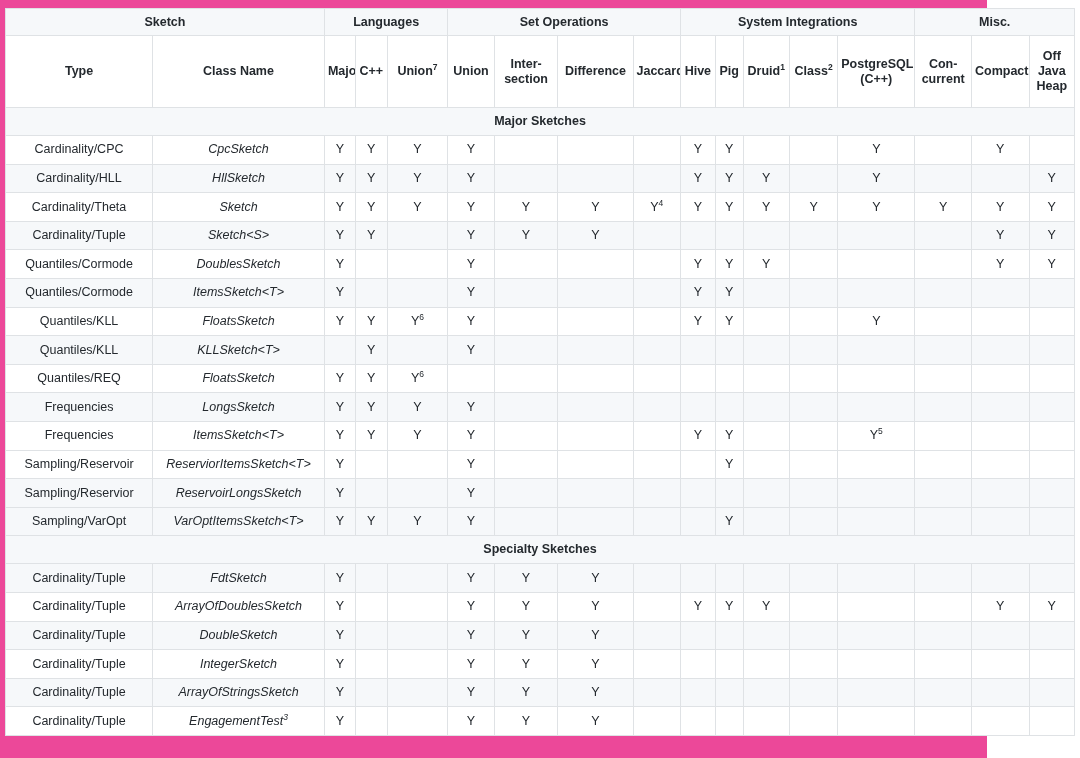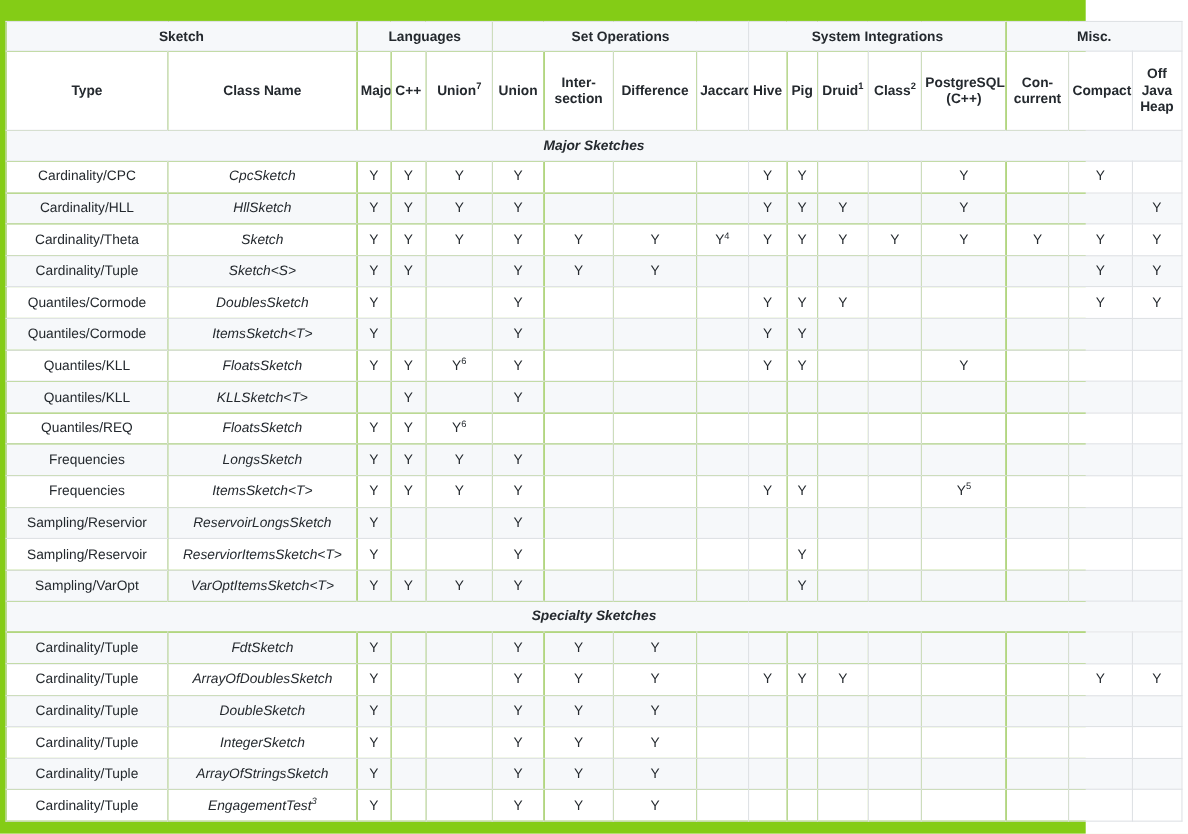--- a/index.html
+++ b/index.html
@@ -4,22 +4,22 @@
 <style>
   * { box-sizing: border-box; }
   html, body {
     margin: 0; padding: 0;
     background: #ffffff;
     font-family: "Liberation Sans", sans-serif;
   }
   #root {
     width: 987px;
     height: 758px;
-    background: #84cc16;
-    padding: 19px 5px 5px 5px;
+    background: #ec4899;
+    padding: 8px 5px 5px 5px;
   }
   table.matrix {
     border-collapse: collapse;
     width: 1070px;
     table-layout: fixed;
     font-size: 12.5px;
     color: #24292e;
   }
   table.matrix th, table.matrix td {
     border: 1px solid #dfe2e5;
@@ -45,21 +45,20 @@
     height: 72px;
     font-size: 12.5px;
   }
   
   tr.section-row td {
     background: #f6f8fa;
     font-weight: bold;
     height: 28px;
     text-align: center;
     font-size: 12.5px;
-    font-style: italic;
   }
   
   tr.data-row { height: 28.6px; }
   tr.data-row td {
     font-weight: normal;
     font-size: 12.5px;
     background: #ffffff;
   }
   tr.data-row.alt td { background: #f6f8fa; }
   td.cell-type  { text-align: center; }
@@ -325,51 +324,51 @@
           <td class="mark"></td>
           <td class="mark"><span>Y</span></td>
           <td class="mark"><span>Y</span></td>
           <td class="mark"></td>
           <td class="mark"></td>
           <td class="mark"><span>Y</span><sup>5</sup></td>
           <td class="mark"></td>
           <td class="mark"></td>
           <td class="mark"></td>
         </tr>
+        <tr class="data-row">
+          <td class="cell-type">Sampling/Reservoir</td>
+          <td class="cell-class"><span>ReserviorItemsSketch&lt;T&gt;</span></td>
+          <td class="mark"><span>Y</span></td>
+          <td class="mark"></td>
+          <td class="mark"></td>
+          <td class="mark"><span>Y</span></td>
+          <td class="mark"></td>
+          <td class="mark"></td>
+          <td class="mark"></td>
+          <td class="mark"></td>
+          <td class="mark"><span>Y</span></td>
+          <td class="mark"></td>
+          <td class="mark"></td>
+          <td class="mark"></td>
+          <td class="mark"></td>
+          <td class="mark"></td>
+          <td class="mark"></td>
+        </tr>
         <tr class="data-row alt">
           <td class="cell-type">Sampling/Reservior</td>
           <td class="cell-class"><span>ReservoirLongsSketch</span></td>
           <td class="mark"><span>Y</span></td>
           <td class="mark"></td>
           <td class="mark"></td>
           <td class="mark"><span>Y</span></td>
           <td class="mark"></td>
           <td class="mark"></td>
           <td class="mark"></td>
           <td class="mark"></td>
           <td class="mark"></td>
-          <td class="mark"></td>
-          <td class="mark"></td>
-          <td class="mark"></td>
-          <td class="mark"></td>
-          <td class="mark"></td>
-          <td class="mark"></td>
-        </tr>
-        <tr class="data-row">
-          <td class="cell-type">Sampling/Reservoir</td>
-          <td class="cell-class"><span>ReserviorItemsSketch&lt;T&gt;</span></td>
-          <td class="mark"><span>Y</span></td>
-          <td class="mark"></td>
-          <td class="mark"></td>
-          <td class="mark"><span>Y</span></td>
-          <td class="mark"></td>
-          <td class="mark"></td>
-          <td class="mark"></td>
-          <td class="mark"></td>
-          <td class="mark"><span>Y</span></td>
           <td class="mark"></td>
           <td class="mark"></td>
           <td class="mark"></td>
           <td class="mark"></td>
           <td class="mark"></td>
           <td class="mark"></td>
         </tr>
         <tr class="data-row alt">
           <td class="cell-type">Sampling/VarOpt</td>
           <td class="cell-class"><span>VarOptItemsSketch&lt;T&gt;</span></td>

